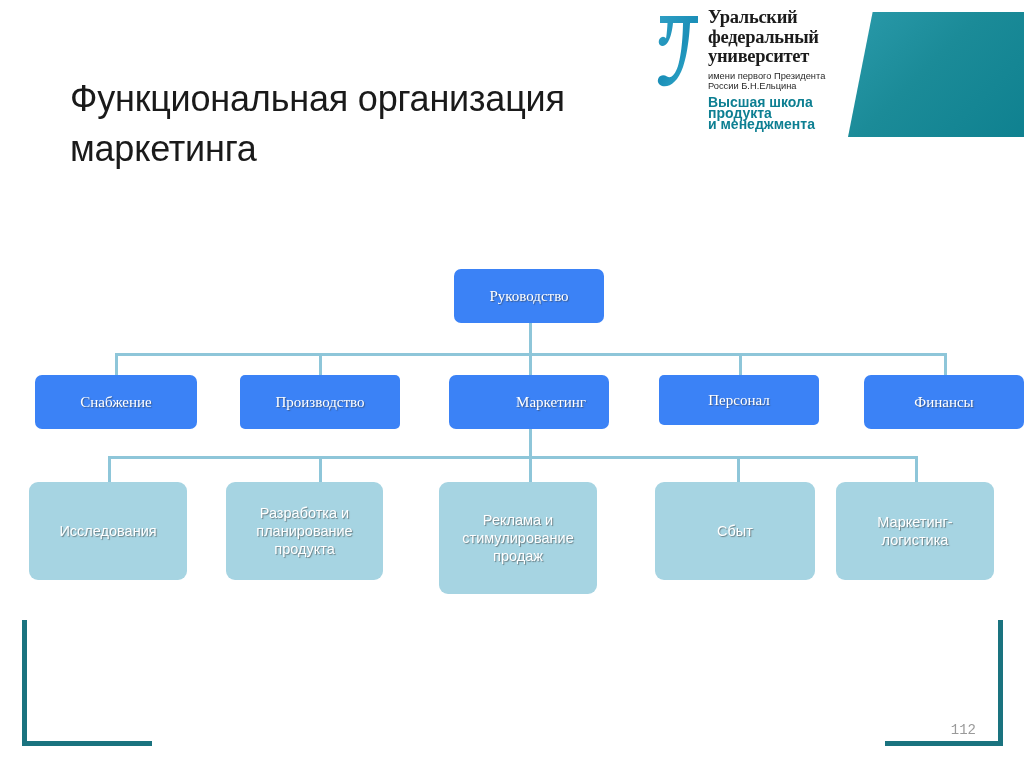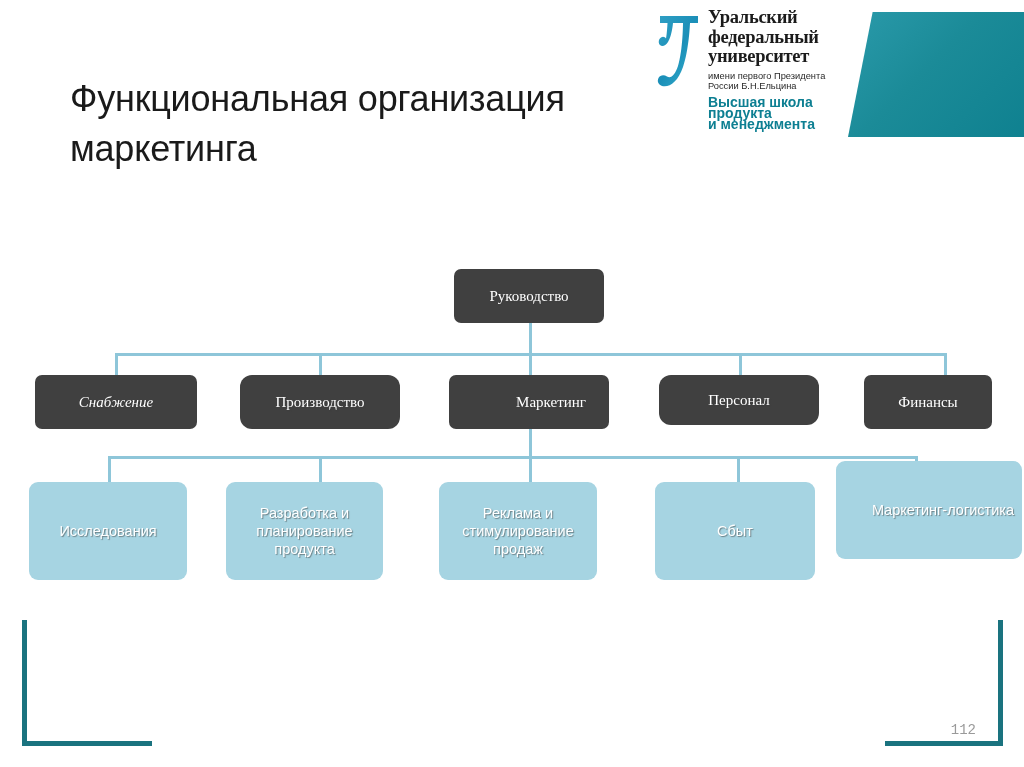--- a/index.html
+++ b/index.html
@@ -54,26 +54,26 @@
   .chart{position:absolute;left:0;top:0;width:1024px;height:767px;}
   .node{
     position:absolute;
     box-sizing:border-box;
     display:flex;align-items:center;justify-content:center;
     text-align:center;
     color:#ffffff;
     text-shadow:1px 1px 1px rgba(60,60,60,.55);
   }
   .lvl1,.lvl2{
-    background:#404040;
+    background:#3b82f6;
     font-family:"Liberation Serif", serif;
     font-size:15px;
     border-radius:7px;
   }
-  .lvl2.sharp{border-radius:12px;}
+  .lvl2.sharp{border-radius:5px;}
   .lvl3{
     background:#a6d4e2;
     font-family:"Liberation Sans", sans-serif;
     font-size:14.5px;line-height:18px;
     border-radius:9px;
     padding:4px 8px;
   }
   .conn{position:absolute;background:#8ec6d9;}
   .conn.v{width:3px;}
   .conn.h{height:3px;}
@@ -149,49 +149,49 @@
     <div class="conn v" style="left:108px;top:456px;height:26px;"></div>
     <div class="conn v" style="left:319px;top:456px;height:26px;"></div>
     <div class="conn v" style="left:529px;top:456px;height:26px;"></div>
     <div class="conn v" style="left:737px;top:456px;height:26px;"></div>
     <div class="conn v" style="left:915px;top:456px;height:26px;"></div>
 
     <div class="node lvl1" style="left:454px;top:269px;width:150px;height:54px;">
       <span>Руководство</span>
     </div>
 
-    <div class="node lvl2" style="left:35px;top:375px;width:162px;height:54px;font-style:italic;">
+    <div class="node lvl2" style="left:35px;top:375px;width:162px;height:54px;">
       <span>Снабжение</span>
     </div>
     <div class="node lvl2 sharp" style="left:240px;top:375px;width:160px;height:54px;">
       <span>Производство</span>
     </div>
     <div class="node lvl2" style="left:449px;top:375px;width:160px;height:54px;padding-left:44px;">
       <span>Маркетинг</span>
     </div>
     <div class="node lvl2 sharp" style="left:659px;top:375px;width:160px;height:50px;">
       <span>Персонал</span>
     </div>
-    <div class="node lvl2" style="left:864px;top:375px;width:128px;height:54px;">
+    <div class="node lvl2" style="left:864px;top:375px;width:160px;height:54px;">
       <span>Финансы</span>
     </div>
 
     <div class="node lvl3" style="left:29px;top:482px;width:158px;height:98px;border-radius:9px;">
       <span>Исследования</span>
     </div>
     <div class="node lvl3" style="left:226px;top:482px;width:157px;height:98px;">
       <span>Разработка и планирование продукта</span>
     </div>
-    <div class="node lvl3" style="left:439px;top:482px;width:158px;height:98px;">
+    <div class="node lvl3" style="left:439px;top:482px;width:158px;height:112px;">
       <span>Реклама и стимулирование продаж</span>
     </div>
     <div class="node lvl3" style="left:655px;top:482px;width:160px;height:98px;">
       <span>Сбыт</span>
     </div>
-    <div class="node lvl3" style="left:836px;top:461px;width:186px;height:98px;justify-content:flex-end;">
+    <div class="node lvl3" style="left:836px;top:482px;width:158px;height:98px;">
       <span>Маркетинг-логистика</span>
     </div>
 
   </div>
 
   <div class="bracket" style="left:22px;top:620px;width:130px;height:126px;">
     <i class="vert" style="left:0;top:0;height:126px;"></i>
     <i class="horz" style="left:0;bottom:0;width:130px;"></i>
   </div>
   <div class="bracket" style="left:885px;top:620px;width:118px;height:126px;">

